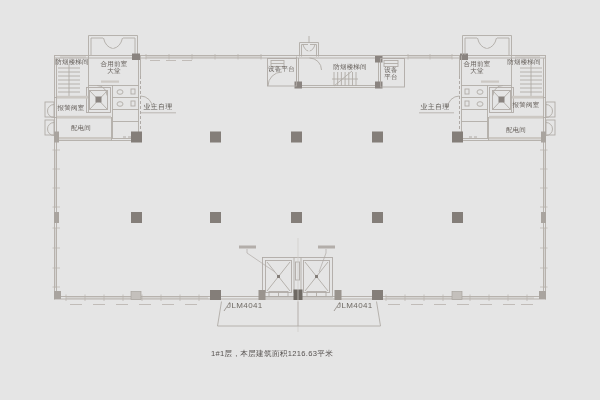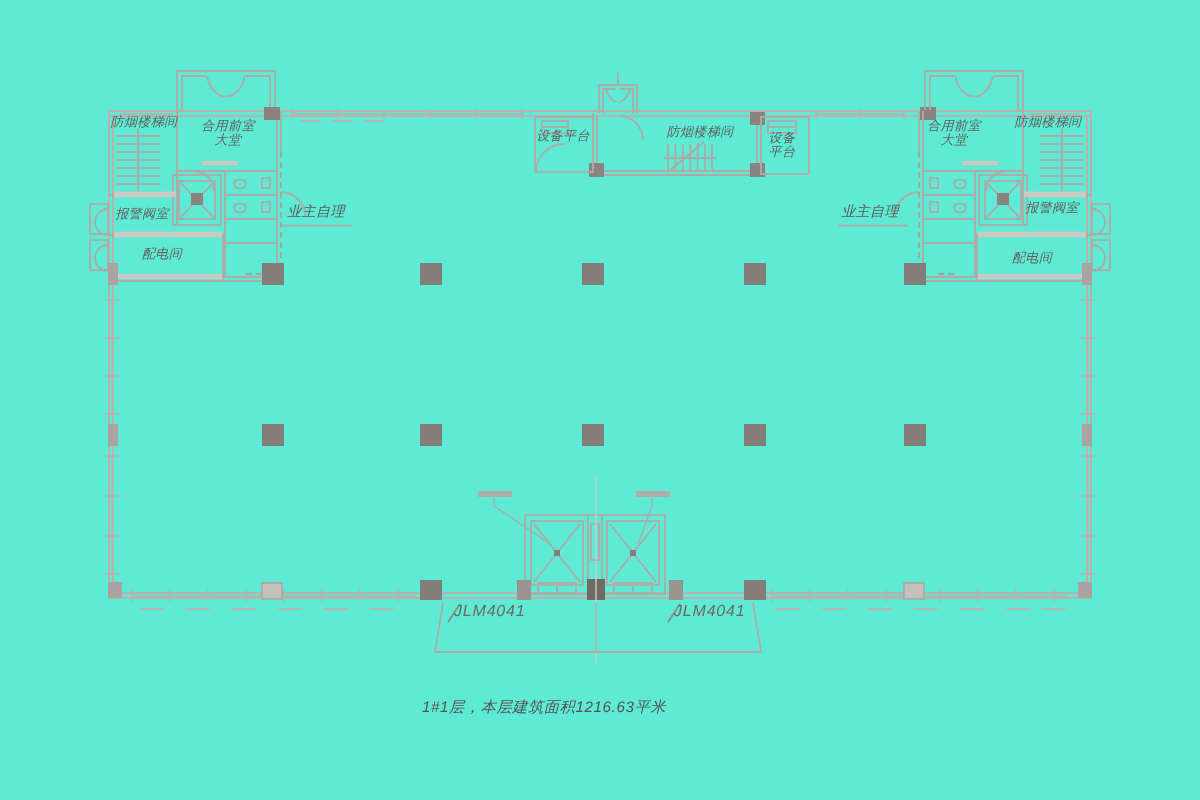--- a/index.html
+++ b/index.html
@@ -1,17 +1,17 @@
 <!DOCTYPE html>
 <html><head>
 <meta charset="utf-8">
 <style>
   html,body{margin:0;padding:0;background:#ffffff;}
-  #stage{position:relative;width:600px;height:400px;background:#5eead4;overflow:hidden;
-         font-family:"Liberation Sans","DejaVu Sans",sans-serif;font-style:italic;}
+  #stage{position:relative;width:600px;height:400px;background:#e5e5e5;overflow:hidden;
+         font-family:"Liberation Sans","DejaVu Sans",sans-serif;}
   #plan-svg{position:absolute;left:0;top:0;}
   .lbl{position:absolute;color:#655f5a;font-size:6.5px;line-height:1.08;text-align:center;
        white-space:nowrap;letter-spacing:.2px;}
   .lbl.two{white-space:normal;}
   .lbl.owner{font-size:7px;color:#5f5a55;}
   .lbl.code{font-size:8px;color:#6e6963;letter-spacing:.4px;}
   .lbl.vert{white-space:normal;width:14px;line-height:1.12;}
   .caption{position:absolute;top:349px;left:0;width:544px;text-align:center;
            font-size:7.6px;color:#575250;letter-spacing:.3px;}
 </style>

